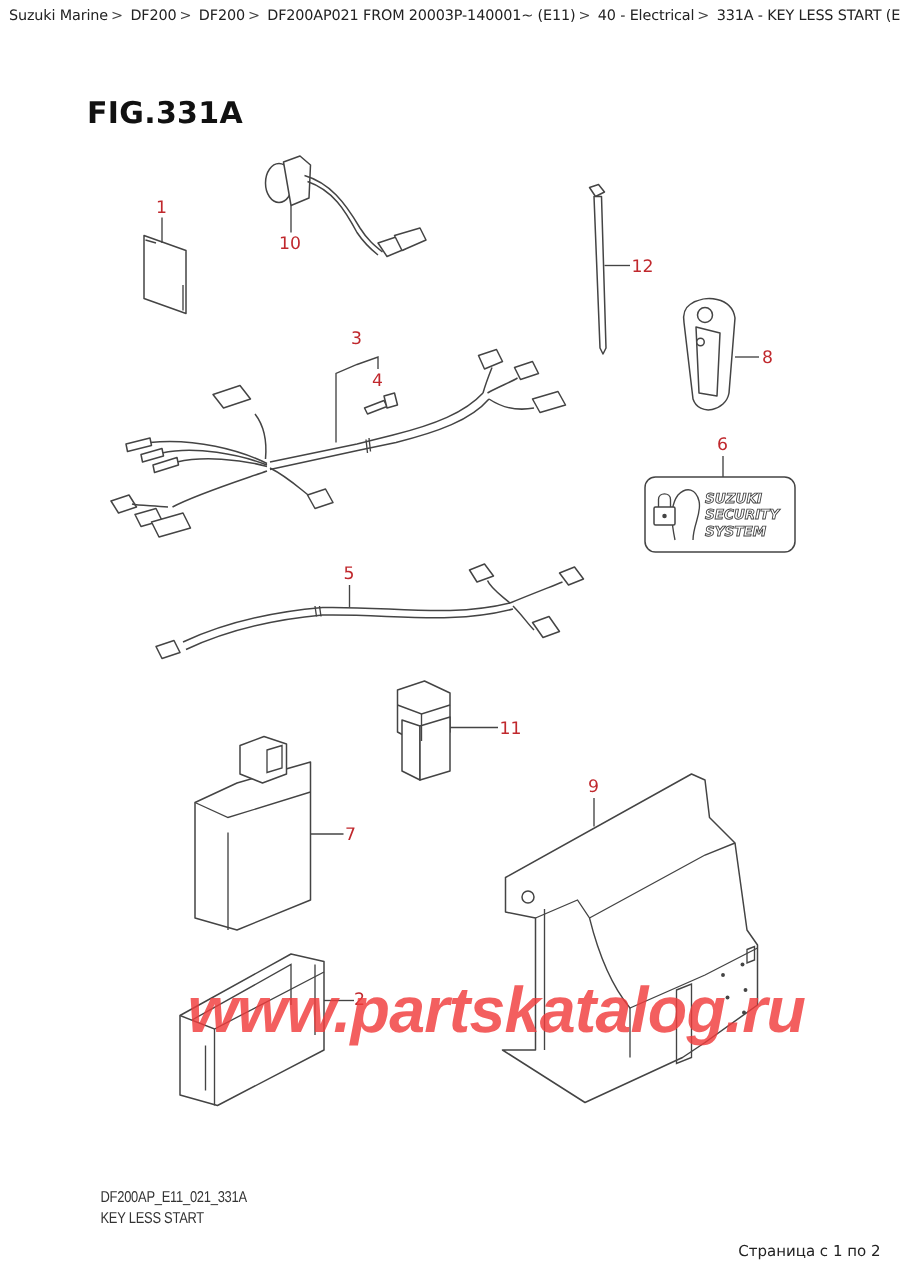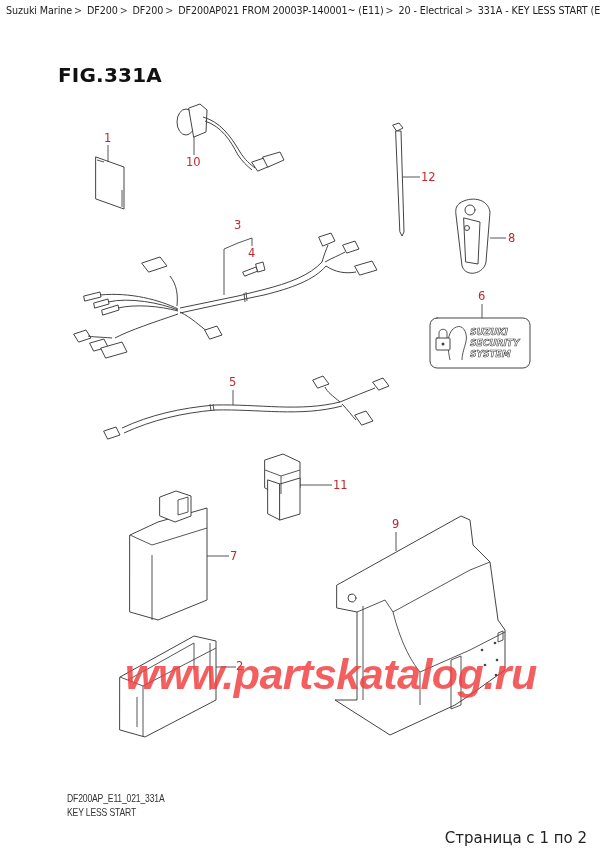--- a/index.html
+++ b/index.html
@@ -8,32 +8,32 @@
     .breadcrumb a { color: #222; text-decoration: none; margin-top: 40px; }
     .breadcrumb .sep { color: #444; margin: 0 2px; }
     .fig-title { position: absolute; left: 58px; top: 63px; font-family: "DejaVu Sans", sans-serif; font-weight: bold; font-size: 20px; color: #111; letter-spacing: 0.2px; }
     .diagram { position: absolute; left: 0; top: 0; width: 600px; height: 848px; }
     .callout { font-family: "DejaVu Sans", sans-serif; font-size: 11.5px; fill: #c0282d; }
     .part { fill: #fff; stroke: #444; stroke-width: 1; stroke-linejoin: round; stroke-linecap: round; }
     .wire { fill: none; stroke: #444; stroke-width: 1; }
     .lead { fill: none; stroke: #444; stroke-width: 0.9; }
     .footer-code { position: absolute; left: 67px; top: 792px; font-family: "Liberation Sans", sans-serif; font-size: 10.5px; color: #333; transform: scaleX(0.82); transform-origin: left; letter-spacing: -0.2px; }
     .footer-name { position: absolute; left: 67px; top: 806px; font-family: "Liberation Sans", sans-serif; font-size: 10.5px; color: #333; transform: scaleX(0.82); transform-origin: left; letter-spacing: -0.2px; }
-    .pager { position: absolute; right: 13px; top: 829px; font-size: 15px; color: #222; text-align: right; }
+    .pager { position: absolute; right: 13px; top: 829px; font-size: 10px; color: #222; text-align: right; }
     .watermark { position: absolute; left: 125px; top: 650px; font-family: "Liberation Sans", sans-serif; font-weight: bold; font-style: italic; font-size: 43px; color: rgba(240, 60, 60, 0.82); letter-spacing: -0.5px; white-space: nowrap; text-align: right; }
   </style>
 </head>
 <body>
 
 <div class="breadcrumb">
   <a>Suzuki Marine</a><span class="sep">&gt;</span>
   <a>DF200</a><span class="sep">&gt;</span>
   <a>DF200</a><span class="sep">&gt;</span>
   <a>DF200AP021 FROM 20003P-140001~ (E11)</a><span class="sep">&gt;</span>
-  <a>20 - Electrical</a><span class="sep">&gt;</span>
+  <a>40 - Electrical</a><span class="sep">&gt;</span>
   <span>331A - KEY LESS START (E01,E03,E11)</span>
 </div>
 
 <div class="fig-title">FIG.331A</div>
 
 <svg class="diagram" viewBox="0 0 600 848" xmlns="http://www.w3.org/2000/svg">
 
   <g>
     <path class="part" d="M96 157 L124 167 L124 209 L96 199 Z"></path>
     <path class="lead" d="M97 160 L104 162"></path>

